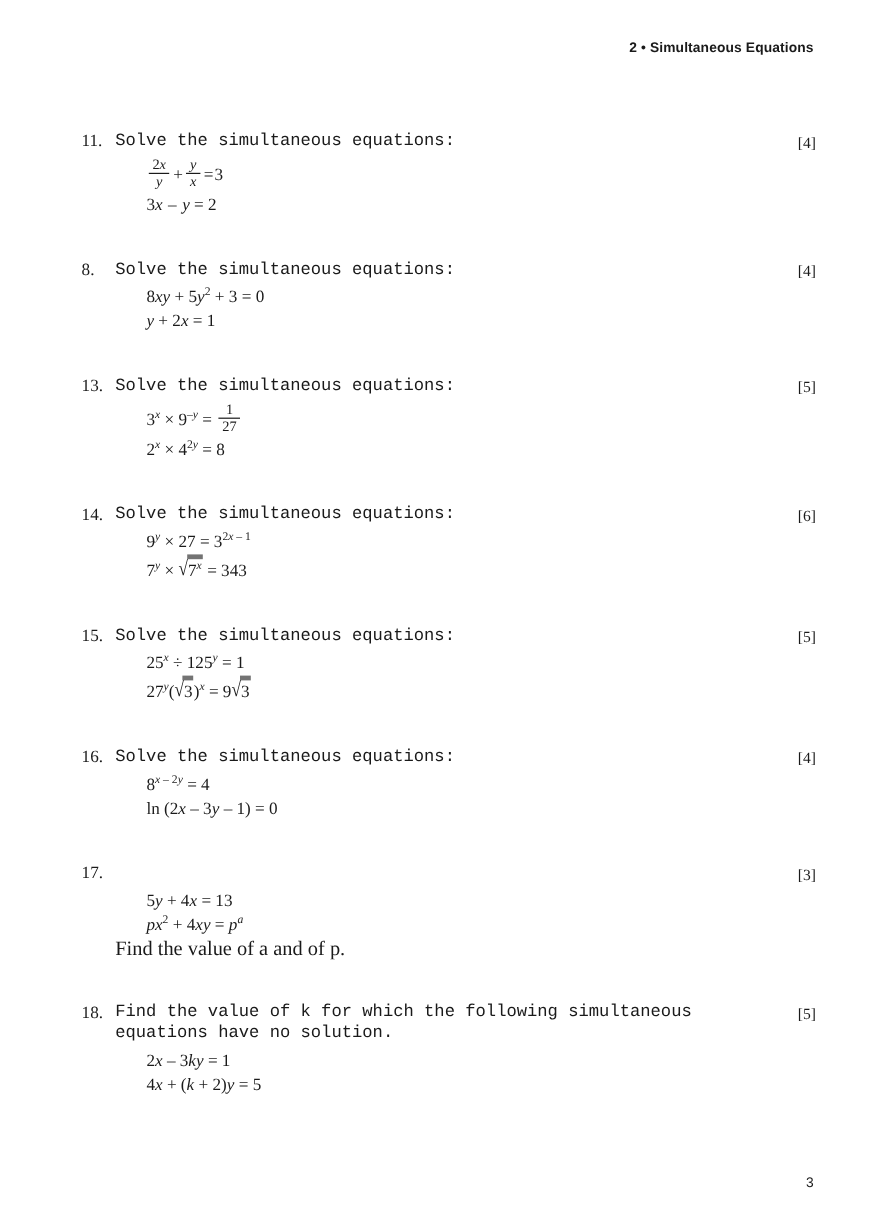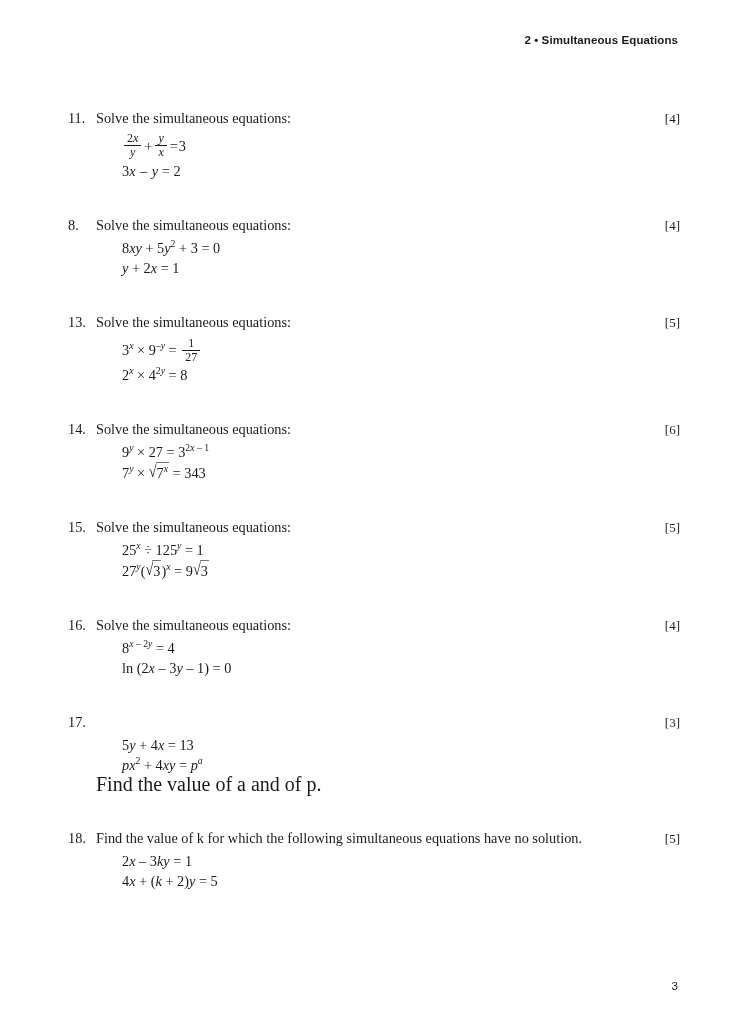--- a/index.html
+++ b/index.html
@@ -63,20 +63,21 @@
     text-align: left;
     font-size: 14.3px;
     line-height: 17px;
   }
   .q-stem {
     display: block;
     margin-left: 28px;
     margin-right: 60px;
     font-size: 14.3px;
     line-height: 17px;
+    font-family: Liberation Mono, monospace;
   }
   .q-marks {
     position: absolute;
     right: 0;
     top: 0;
     font-size: 13px;
     line-height: 17px;
     text-align: right;
     width: 40px;
   }
@@ -135,21 +136,21 @@
     display: inline-block;
     white-space: nowrap;
   }
   .rad .sign {
     display: inline-block;
     transform: scaleY(1.18);
     transform-origin: bottom;
   }
   .rad .body {
     display: inline-block;
-    border-top: 1px solid #737373;
+    border-top: 4px solid #737373;
     padding: 0 1px 0 1px;
     margin-left: -1px;
   }
 
   .op {
     padding: 0 1px;
   }
 
   
   .page-number {
@@ -246,21 +247,21 @@
 
     <div class="question">
       <div class="q-head">
         <span class="q-num">17.</span>
         <span class="q-marks">[3]</span>
       </div>
       <div class="math-block">
         <span class="math-line">5<i class="v">y</i> + 4<i class="v">x</i> = 13</span>
         <span class="math-line"><i class="v">px</i><span class="sup">2</span> + 4<i class="v">xy</i> = <i class="v">p</i><span class="sup"><i class="v">a</i></span></span>
       </div>
-      <div style="margin-left:28px; font-size:20px; line-height:19px;">Find the value of a and of p.</div>
+      <div style="margin-left:28px; font-size:17px; line-height:19px;">Find the value of a and of p.</div>
     </div>
 
     <div class="question">
       <div class="q-head">
         <span class="q-num">18.</span>
         <span class="q-stem">Find the value of k for which the following simultaneous equations have no solution.</span>
         <span class="q-marks">[5]</span>
       </div>
       <div class="math-block">
         <span class="math-line">2<i class="v">x</i> – 3<i class="v">ky</i> = 1</span>

